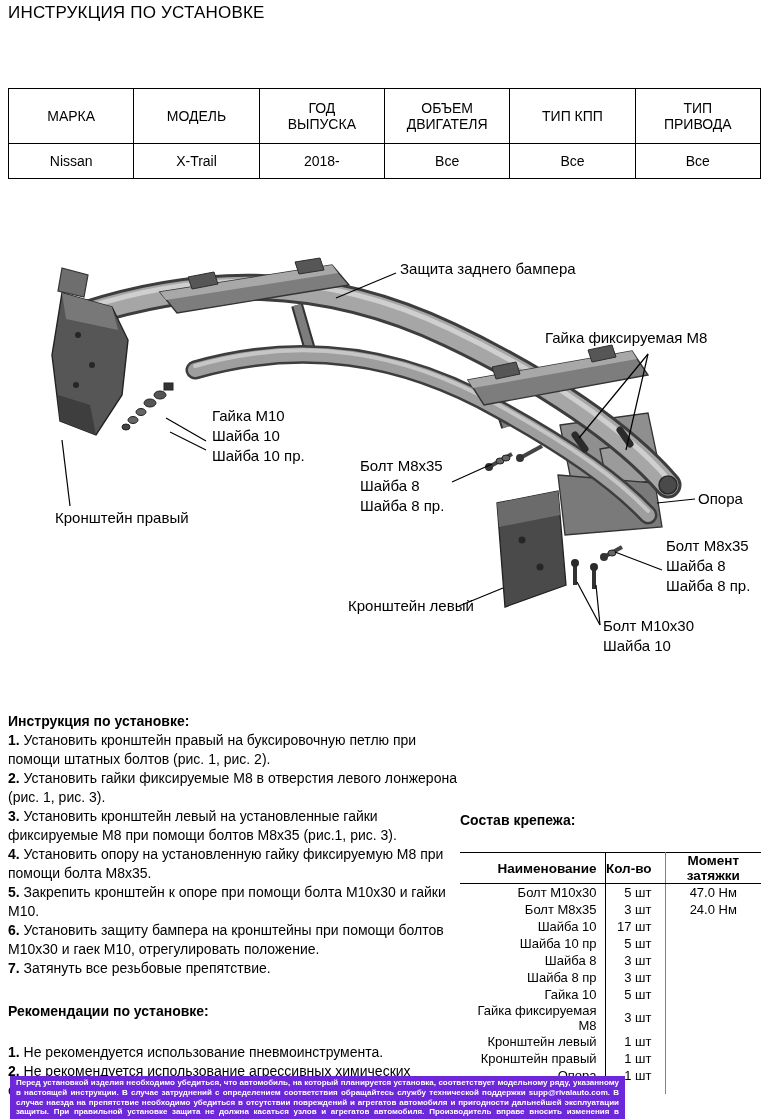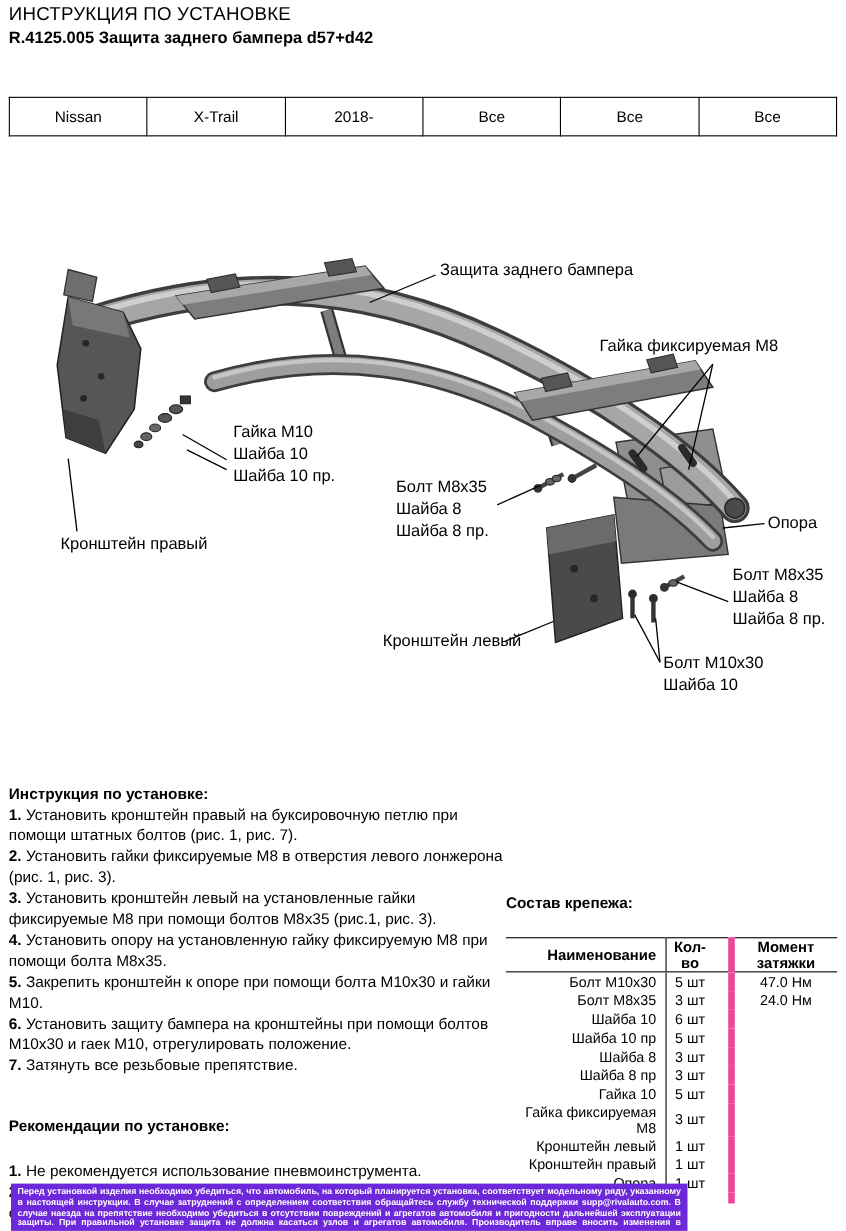--- a/index.html
+++ b/index.html
@@ -19,60 +19,70 @@
     position:absolute; left:8px; top:88px; width:753px;
     border-collapse:collapse; table-layout:fixed; text-align:center; font-size:14px;
   }
   .spec-table th, .spec-table td {
     border:1px solid #000; font-weight:normal; white-space:pre-line; vertical-align:middle;
   }
   .spec-table th { height:55px; }
   .spec-table td { height:35px; }
 
   
-  .diagram { position:absolute; left:0; top:212px; width:769px; height:480px; }
+  .diagram { position:absolute; left:0; top:235px; width:769px; height:480px; }
   .diagram svg { position:absolute; left:0; top:0; }
   .dlabel { position:absolute; font-size:15px; line-height:20px; white-space:pre-line; }
 
   
   .col-left { position:absolute; left:8px; top:712px; width:452px; font-size:14px; line-height:19px; }
   .sec-title { font-weight:bold; }
   .step b { font-weight:bold; }
-  .rec-title { margin-top:36px; margin-bottom:22px; }
+  .rec-title { margin-top:24px; margin-bottom:22px; }
 
   
   .hw-block { position:absolute; left:460px; top:812px; width:301px; }
   .hw-title { font-weight:bold; font-size:14px; margin-bottom:24px; }
   .hw-table { border-collapse:collapse; width:100%; font-size:13px; border-top:1px solid #000; }
   .hw-table th { font-weight:bold; font-size:13.5px; border-bottom:1px solid #000; height:22px; text-align:center; }
   .hw-table td { height:17px; }
   .hw-table .c1 { width:145px; text-align:right; padding-right:8px; }
-  .hw-table .c2 { width:60px; border-left:1px solid #000; border-right:6px solid #ec4899; text-align:center; padding-right:13px; }
+  .hw-table .c2 { width:60px; border-left:1px solid #000; border-right:1px solid #ec4899; text-align:right; padding-right:13px; }
   .hw-table .c3 { width:96px; text-align:center; }
   .hw-tail td { height:10px; }
 
   
   .footer {
     position:absolute; left:10px; top:1076px; width:615px; height:43px;
     background:#6d28d9; color:#fff; font-size:8px; font-weight:bold;
     line-height:9.8px; padding:2px 6px; text-align:justify; overflow:hidden;
   }
 </style>
 </head>
 <body>
 
 <div class="page">
 
   <div class="doc-header">
     <div class="doc-title-1">ИНСТРУКЦИЯ ПО УСТАНОВКЕ</div>
-    <div class="doc-title-2">R.4125.005 Защита заднего бампера d57+d42</div>
   </div>
 
   <table class="spec-table">
     <tbody>
+        <tr>
+      <th>МАРКА</th>
+      <th>МОДЕЛЬ</th>
+      <th>ГОД
+ВЫПУСКА</th>
+      <th>ОБЪЕМ
+ДВИГАТЕЛЯ</th>
+      <th>ТИП КПП</th>
+      <th>ТИП
+ПРИВОДА</th>
+    </tr>
     <tr>
       <td>Nissan</td>
       <td>X-Trail</td>
       <td>2018-</td>
       <td>Все</td>
       <td>Все</td>
       <td>Все</td>
     </tr>
   </tbody>
     </table>
@@ -187,21 +197,21 @@
 Шайба 8
 Шайба 8 пр.</div>
     <div class="dlabel" style="left:55px; top:273px;">Кронштейн правый</div>
     <div class="dlabel" style="left:348px; top:361px;">Кронштейн левый</div>
     <div class="dlabel" style="left:603px; top:381px;">Болт М10х30
 Шайба 10</div>
   </div>
 
   <div class="col-left">
     <div class="sec-title">Инструкция по установке:</div>
-    <div class="step"><b>1.</b> <span>Установить кронштейн правый на буксировочную петлю при помощи штатных болтов (рис. 1, рис. 7).</span></div>
+    <div class="step"><b>1.</b> <span>Установить кронштейн правый на буксировочную петлю при помощи штатных болтов (рис. 1, рис. 2).</span></div>
     <div class="step"><b>2.</b> <span>Установить гайки фиксируемые М8 в отверстия левого лонжерона (рис. 1, рис. 3).</span></div>
     <div class="step"><b>3.</b> <span>Установить кронштейн левый на установленные гайки фиксируемые М8 при помощи болтов М8х35 (рис.1, рис. 3).</span></div>
     <div class="step"><b>4.</b> <span>Установить опору на установленную гайку фиксируемую М8 при помощи болта М8х35.</span></div>
     <div class="step"><b>5.</b> <span>Закрепить кронштейн к опоре при помощи болта М10х30 и гайки М10.</span></div>
     <div class="step"><b>6.</b> <span>Установить защиту бампера на кронштейны при помощи болтов М10х30 и гаек М10, отрегулировать положение.</span></div>
     <div class="step"><b>7.</b> <span>Затянуть все резьбовые препятствие.</span></div>
 
     <div class="sec-title rec-title">Рекомендации по установке:</div>
     <div class="step"><b>1.</b> <span>Не рекомендуется использование пневмоинструмента.</span></div>
     <div class="step"><b>2.</b> <span>Не рекомендуется использование агрессивных химических средств при мойке.</span></div>
@@ -221,21 +231,21 @@
             <td class="c2">5 шт</td>
             <td class="c3">47.0 Нм</td>
           </tr>
       <tr>
             <td class="c1">Болт М8х35</td>
             <td class="c2">3 шт</td>
             <td class="c3">24.0 Нм</td>
           </tr>
       <tr>
             <td class="c1">Шайба 10</td>
-            <td class="c2">6 шт</td>
+            <td class="c2">17 шт</td>
             <td class="c3"></td>
           </tr>
       <tr>
             <td class="c1">Шайба 10 пр</td>
             <td class="c2">5 шт</td>
             <td class="c3"></td>
           </tr>
       <tr>
             <td class="c1">Шайба 8</td>
             <td class="c2">3 шт</td>

